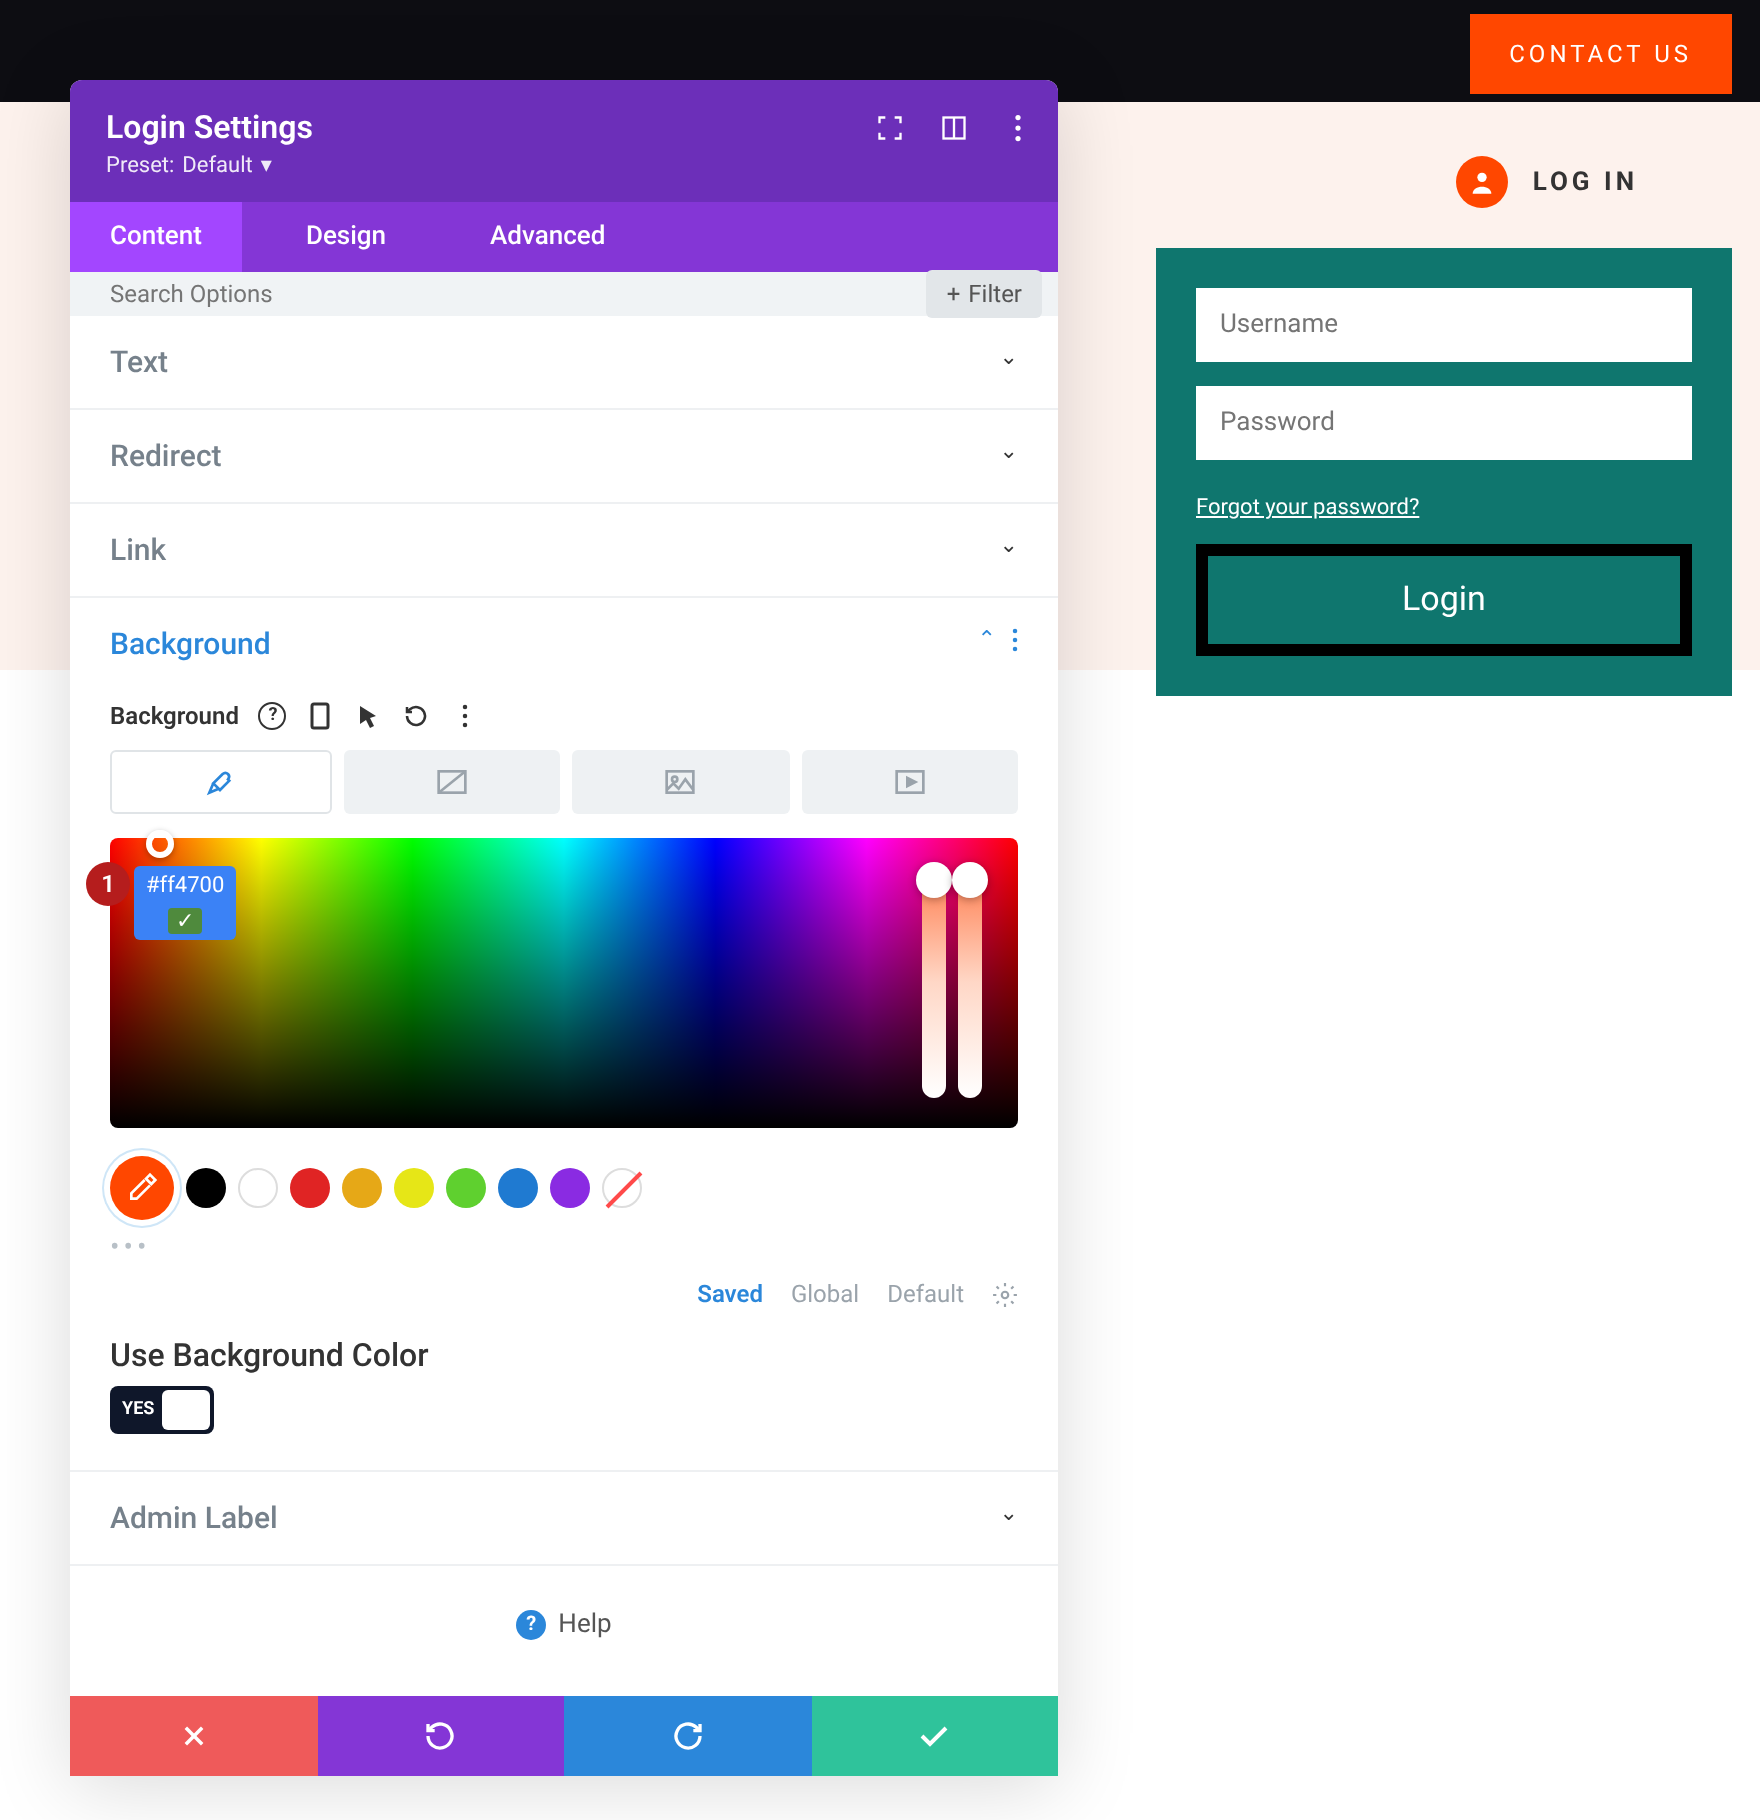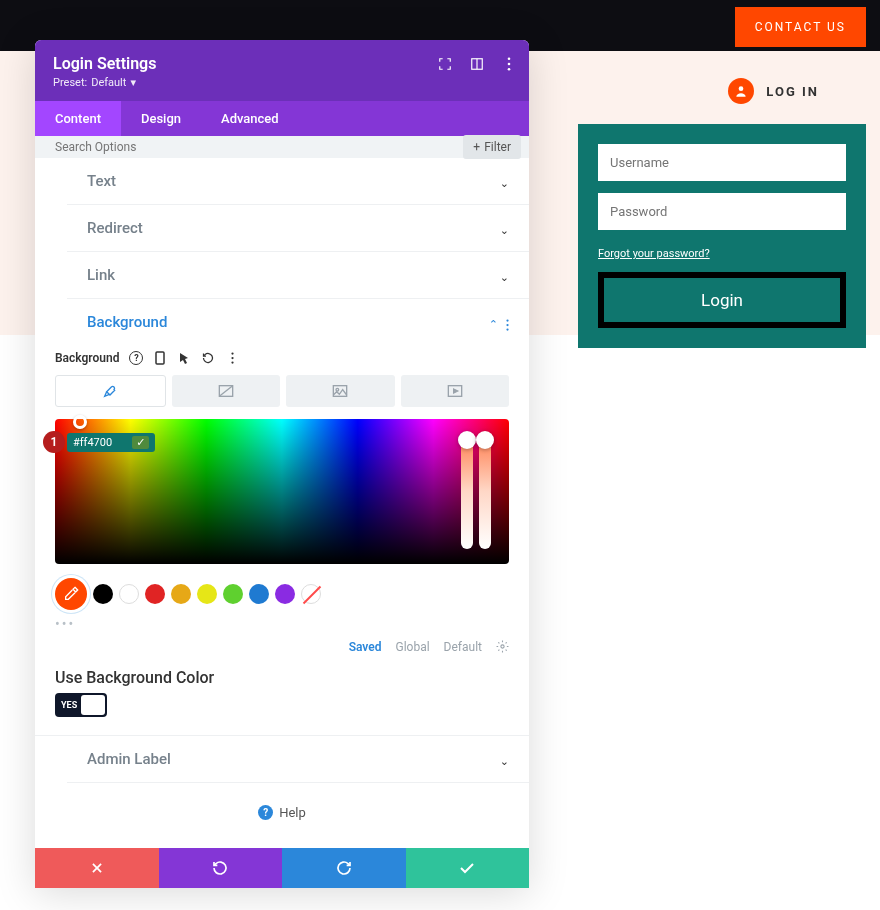--- a/index.html
+++ b/index.html
@@ -6,54 +6,54 @@
 body { background: #fff; width: 880px; height: 910px; position: relative; overflow: hidden; }
 .topbar { background: #0d0d12; height: 51px; width: 100%; position: relative; }
 .contact-btn { position: absolute; right: 14px; top: 7px; background: #ff4700; color: #fff; letter-spacing: 2px; font-size: 12px; padding: 13px 20px; font-weight: 400; cursor: pointer; }
 .pinkish { background: #fdf2ed; position: absolute; top: 51px; left: 0; right: 0; height: 284px; }
 .panel { position: absolute; left: 35px; top: 40px; width: 494px; background: #fff; border-radius: 6px 6px 0 0; box-shadow: 0 5px 40px rgba(0,0,0,0.15); z-index: 10; }
 .panel-head { background: #6c2fb9; color: #fff; padding: 14px 18px 12px; border-radius: 6px 6px 0 0; position: relative; }
 .panel-title { font-size: 16px; font-weight: 600; }
 .panel-preset { font-size: 11px; opacity: 0.9; margin-top: 3px; display: flex; align-items: center; gap: 4px; }
 .panel-head-icons { position: absolute; right: 12px; top: 16px; display: flex; gap: 16px; }
 .panel-head-icons span { width: 16px; height: 16px; display: flex; align-items: center; justify-content: center; cursor: pointer; }
-.tabs { display: flex; background: #8436d6; }
+.tabs { display: flex; background: #8436d6; gap: 12px; }
 .tab { padding: 10px 20px; font-size: 13px; color: #fff; cursor: pointer; font-weight: 500; }
 .tab.active { background: #a346ff; }
 .search-row { background: #f0f3f5; display: flex; align-items: center; justify-content: space-between; padding: 0 8px 0 20px; height: 22px; }
 .search-row input { background: transparent; border: none; outline: none; font-size: 12px; color: #888; width: 200px; }
 .filter-btn { background: #e2e6e9; color: #555; font-size: 12px; padding: 5px 10px; border-radius: 3px; cursor: pointer; display: flex; align-items: center; gap: 4px; }
-.section { border-bottom: 1px solid #eef0f2; padding: 14px 20px; display: flex; align-items: flex-end; justify-content: space-between; margin-left: 32px; }
+.section { border-bottom: 1px solid #eef0f2; padding: 14px 20px; display: flex; align-items: flex-start; justify-content: space-between; }
 .section-title { font-size: 15px; color: #76818b; font-weight: 500; }
 .section-title.open { color: #2b87da; }
 .chev { color: #333; font-size: 11px; }
 .section-right { display: flex; align-items: center; gap: 8px; }
 .section-open { padding: 14px 20px 18px; border-bottom: 1px solid #eef0f2; }
 .bg-label-row { display: flex; align-items: center; gap: 10px; margin-bottom: 10px; font-size: 12px; font-weight: 600; color: #333; }
 .bg-label-row .mini { width: 14px; height: 14px; display: flex; align-items: center; justify-content: center; cursor: pointer; color: #333; }
 .bg-tabs { display: flex; gap: 6px; margin-bottom: 12px; }
 .bg-tab { flex: 1; height: 32px; background: #eef1f3; border-radius: 3px; display: flex; align-items: center; justify-content: center; cursor: pointer; color: #9aa3ab; }
 .bg-tab.active { background: #fff; border: 1px solid #e0e4e7; color: #2b87da; }
 .color-area { position: relative; height: 145px; border-radius: 4px; overflow: visible; }
 .gradient-box { width: 100%; height: 100%; border-radius: 4px; background: linear-gradient(to bottom, transparent 0%, #000 100%), linear-gradient(to right, #ff0000, #ffff00, #00ff00, #00ffff, #0000ff, #ff00ff, #ff0000); }
 .picker-dot { position: absolute; width: 14px; height: 14px; border: 3px solid #fff; border-radius: 50%; top: -4px; left: 18px; box-shadow: 0 1px 3px rgba(0,0,0,0.3); }
-.hex-badge { position: absolute; top: 14px; left: 12px; background: #0f766e; color: #fff; font-family: monospace; font-size: 11px; padding: 3px 6px; border-radius: 3px; display: flex; align-items: center; gap: 20px; }
+.hex-badge { position: absolute; top: 14px; left: 12px; background: #3b82f6; color: #fff; font-family: monospace; font-size: 11px; padding: 3px 6px; border-radius: 3px; display: flex; align-items: center; gap: 5px; flex-direction: column; }
 .hex-badge .ok { background: #4f8a3d; padding: 0 4px; border-radius: 2px; }
 .alpha-sliders { position: absolute; right: 18px; top: 14px; display: flex; gap: 6px; }
 .alpha-track { width: 12px; height: 116px; background: linear-gradient(to bottom, #ff7a4a, #ffd7c6, #fff); border-radius: 6px; position: relative; }
 .alpha-handle { position: absolute; top: -2px; left: -3px; width: 18px; height: 18px; background: #fff; border-radius: 50%; box-shadow: 0 1px 4px rgba(0,0,0,0.3); }
 .marker-1 { position: absolute; left: -12px; top: 12px; width: 22px; height: 22px; background: #b51d1d; color: #fff; border-radius: 50%; display: flex; align-items: center; justify-content: center; font-size: 12px; font-weight: 600; z-index: 20; }
 .swatch-row { display: flex; gap: 6px; margin-top: 14px; align-items: center; }
 .swatch { width: 20px; height: 20px; border-radius: 50%; cursor: pointer; }
 .eyedrop { width: 32px; height: 32px; background: #ff4700; border-radius: 50%; display: flex; align-items: center; justify-content: center; color: #fff; box-shadow: 0 0 0 3px #fff, 0 0 0 4px #cfe6f7; cursor: pointer; }
 .swatch.white { border: 1px solid #ddd; }
 .swatch.none { background: #fff; border: 1px solid #ddd; position: relative; }
 .swatch.none::after { content: ""; position: absolute; width: 24px; height: 2px; background: #ff4a4a; transform: rotate(-45deg); top: 9px; left: -2px; }
 .dots3 { color: #b8c0c7; font-size: 14px; margin-top: 6px; letter-spacing: 2px; cursor: pointer; }
-.saved-row { display: flex; justify-content: flex-end; gap: 14px; font-size: 12px; margin-top: 8px; align-items: flex-start; }
+.saved-row { display: flex; justify-content: flex-end; gap: 14px; font-size: 12px; margin-top: 8px; align-items: flex-end; }
 .saved-row .lnk { color: #9aa3ab; cursor: pointer; }
 .saved-row .lnk.active { color: #2b87da; font-weight: 600; }
 .use-bg { margin-top: 14px; font-size: 16px; color: #333; font-weight: 500; }
 .toggle { margin-top: 6px; width: 52px; height: 24px; background: #0f172a; border-radius: 4px; position: relative; display: flex; align-items: center; cursor: pointer; }
 .toggle-text { color: #fff; font-size: 9px; font-weight: 700; margin-left: 6px; }
 .toggle-knob { position: absolute; right: 2px; top: 2px; width: 24px; height: 20px; background: #fff; border-radius: 3px; }
 .help-row { text-align: center; padding: 22px 0 28px; font-size: 13px; color: #555; display: flex; align-items: center; justify-content: center; gap: 6px; }
 .help-circle { width: 15px; height: 15px; border-radius: 50%; background: #2b87da; color: #fff; font-size: 10px; font-weight: 700; display: flex; align-items: center; justify-content: center; }
 .bottom-actions { display: flex; height: 40px; }
 .bottom-actions > div { flex: 1; display: flex; align-items: center; justify-content: center; color: #fff; cursor: pointer; }

